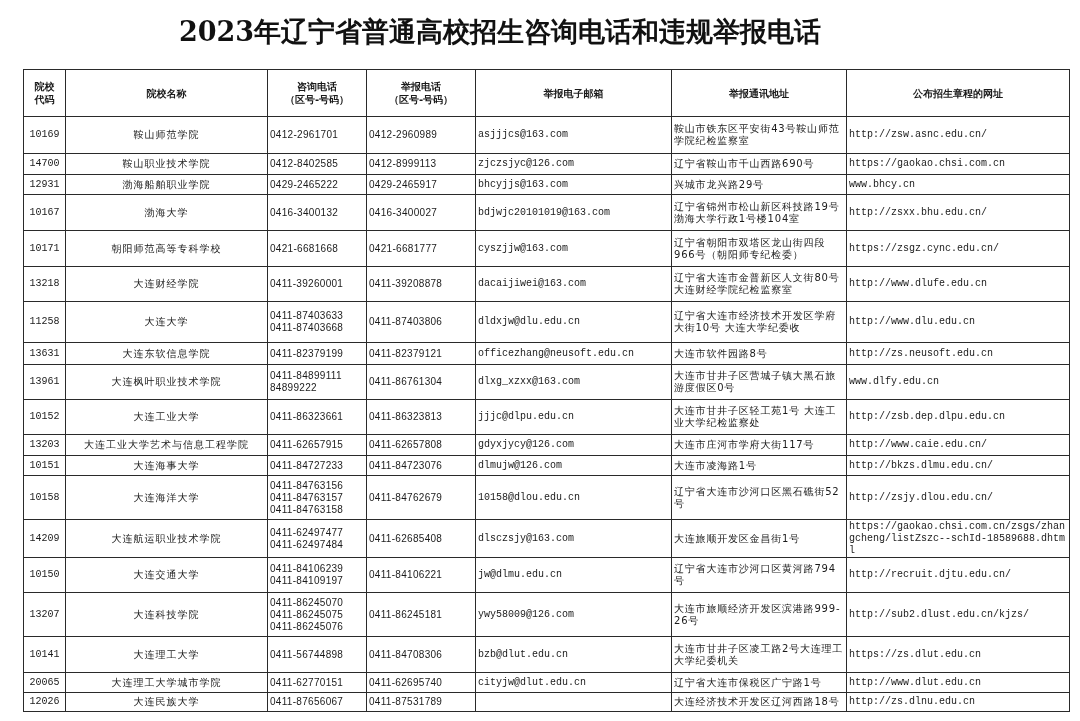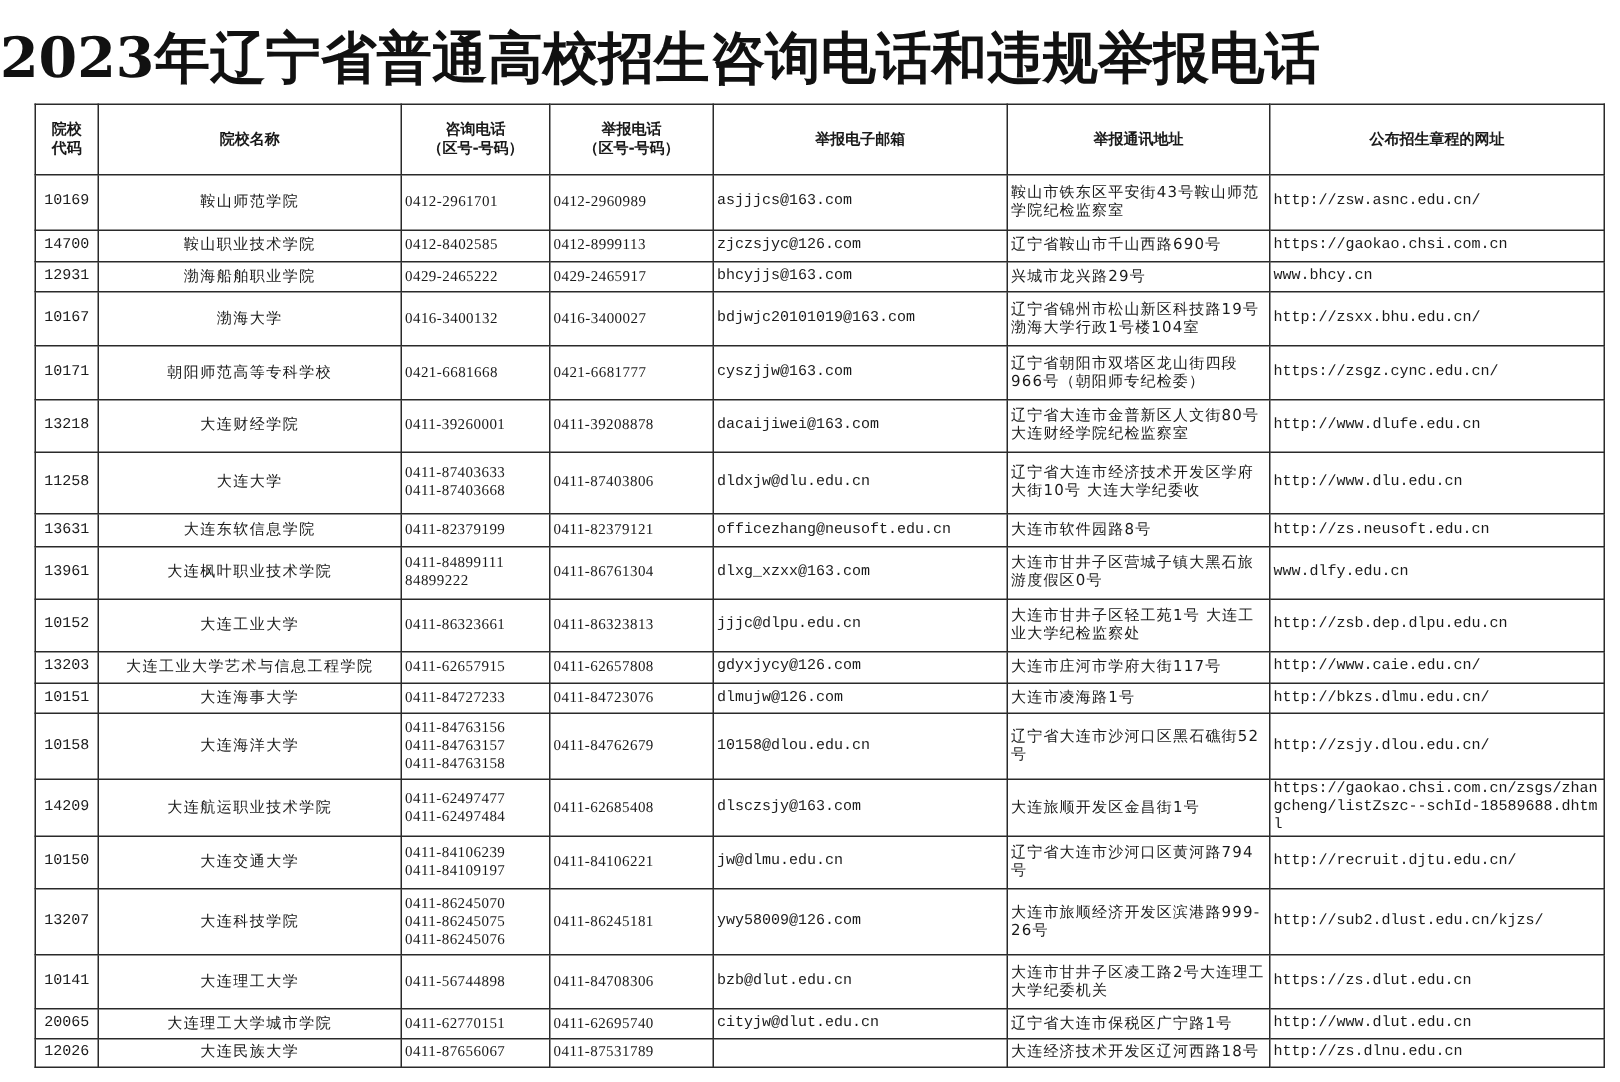--- a/index.html
+++ b/index.html
@@ -1,29 +1,29 @@
 <!DOCTYPE html>
 <html><head>
 <meta charset="utf-8">
 <style>
   html, body { margin: 0; padding: 0; background: #ffffff; }
   body { width: 1080px; height: 721px; overflow: hidden; position: relative;
          font-family: "DejaVu Serif", "Liberation Serif", serif; color: #1a1a1a; }
-  .title { position: absolute; left: 0; top: 14px; width: 1000px; 
-           font-family: "DejaVu Serif", serif; font-weight: bold; font-size: 37px;
+  .title { position: absolute; left: 0; top: 14px; width: 1000px; text-align: center;
+           font-family: "DejaVu Serif", serif; font-weight: bold; font-size: 27px;
            letter-spacing: 0px; color: #111; }
   table.grid { position: absolute; left: 23px; top: 69px; width: 1046px;
                border-collapse: collapse; table-layout: fixed; }
   table.grid th, table.grid td { border: 1.3px solid #2a2a2a; padding: 0 2px;
                font-size: 10px; line-height: 12px; vertical-align: middle; overflow: hidden; }
   table.grid th { font-weight: bold; font-family: "DejaVu Sans", sans-serif; text-align: center;
                   font-size: 10px; line-height: 13px; }
   td.code { text-align: center; font-family: "Liberation Mono", "DejaVu Sans Mono", monospace; font-size: 10px; margin-left: 43px; }
   td.name { text-align: center; font-family: "DejaVu Sans", sans-serif; letter-spacing: 1px; font-size: 10px; }
-  td.phone, td.report { font-family: Liberation Serif, serif; font-size: 10px; letter-spacing: 0.3px; }
+  td.phone, td.report { font-family: Liberation Sans, sans-serif; font-size: 10px; letter-spacing: 0.3px; }
   td.email, td.url { font-family: "Liberation Mono", "DejaVu Sans Mono", monospace; font-size: 9.5px; }
   td.addr { font-family: "DejaVu Sans", sans-serif; font-size: 9.5px; letter-spacing: 0.8px; line-height: 13px; }
   td.url { word-break: break-all; margin-left: 14px; }
   .line { display: block; white-space: nowrap; }
 </style>
 </head>
 <body>
 
 <div class="title">2023年辽宁省普通高校招生咨询电话和违规举报电话</div>
 

